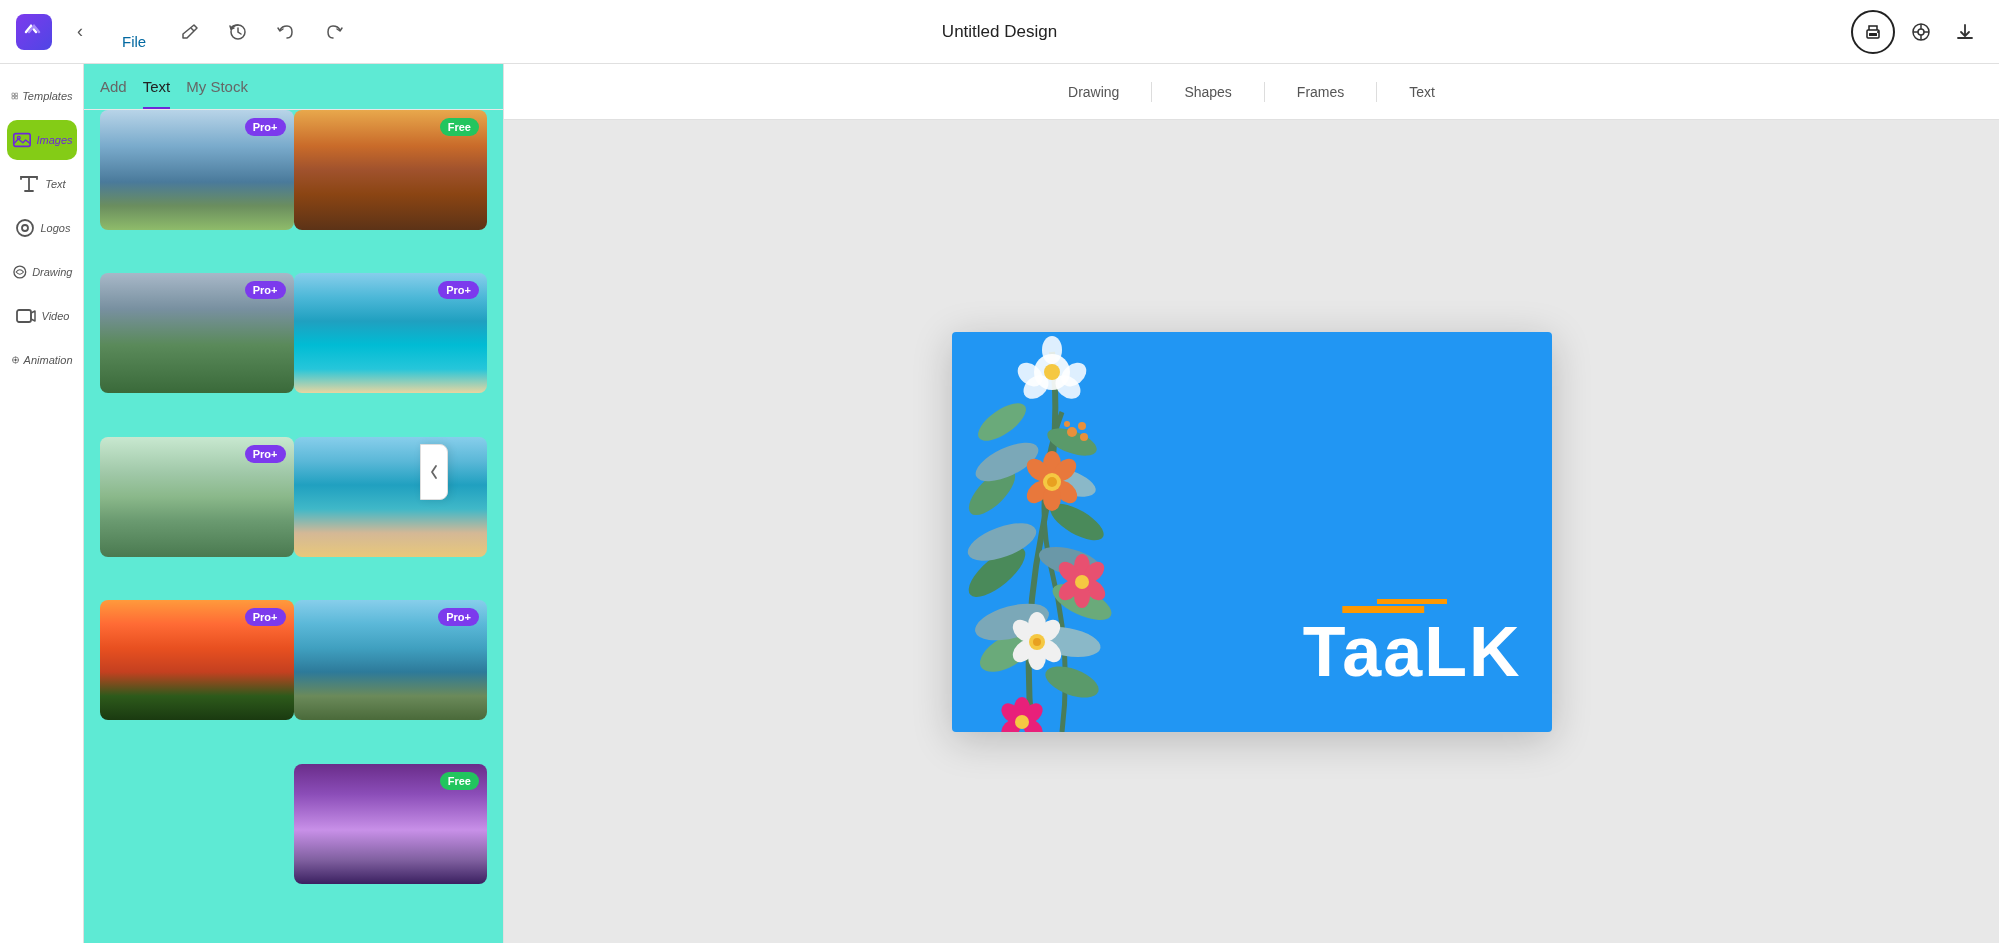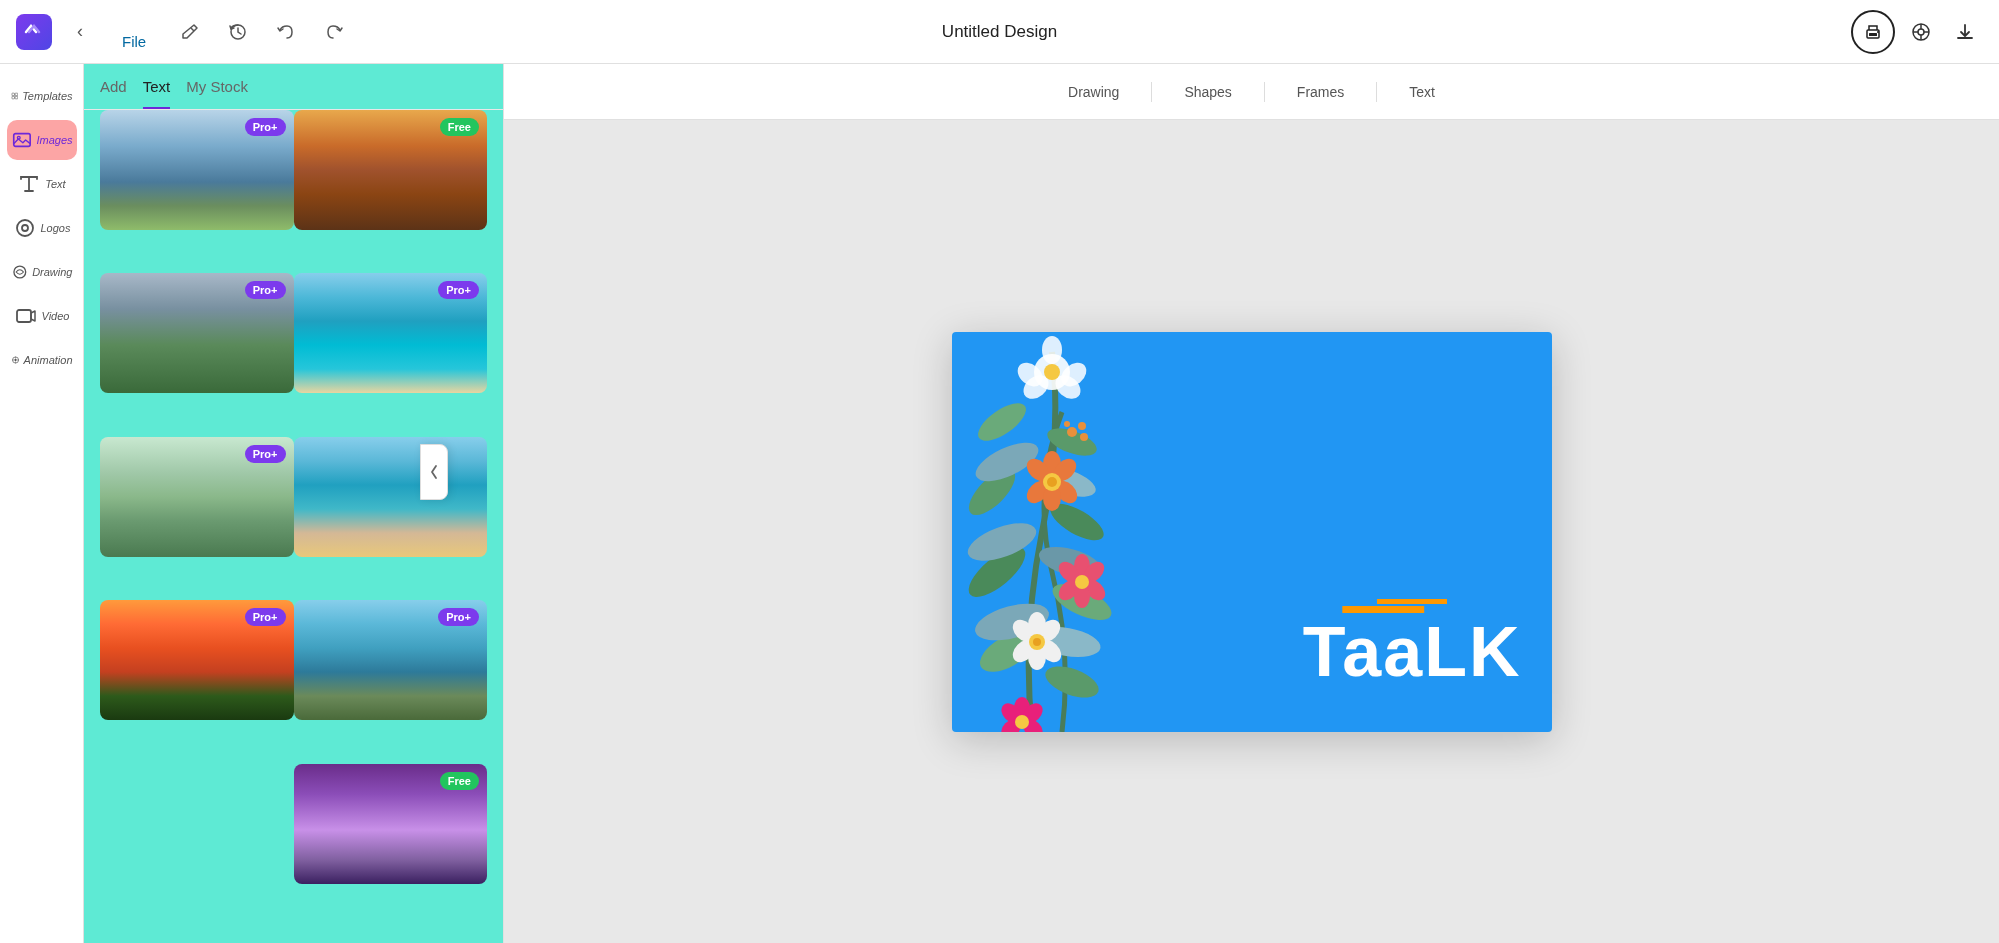--- a/index.html
+++ b/index.html
@@ -82,21 +82,21 @@
       flex-shrink: 0;
     }
     .sidebar-item {
       width: 70px;
       display: flex; 
       align-items: center; justify-content: center;
       gap: 4px; padding: 8px 4px;
       border-radius: 10px; cursor: pointer;
       color: #555; font-size: 11px; font-style: italic;
     }
-    .sidebar-item.active { background: #fca5a5; color: #6d28d9; }
+    .sidebar-item.active { background: #84cc16; color: #6d28d9; }
     .sidebar-item svg { width: 24px; height: 24px; }
     .sidebar-item span { font-size: 11px; }
 
     
     .panel {
       width: 420px;
       background: #5eead4;
       border-right: 1px solid #e0e0e0;
       display: flex;
       flex-direction: column;

